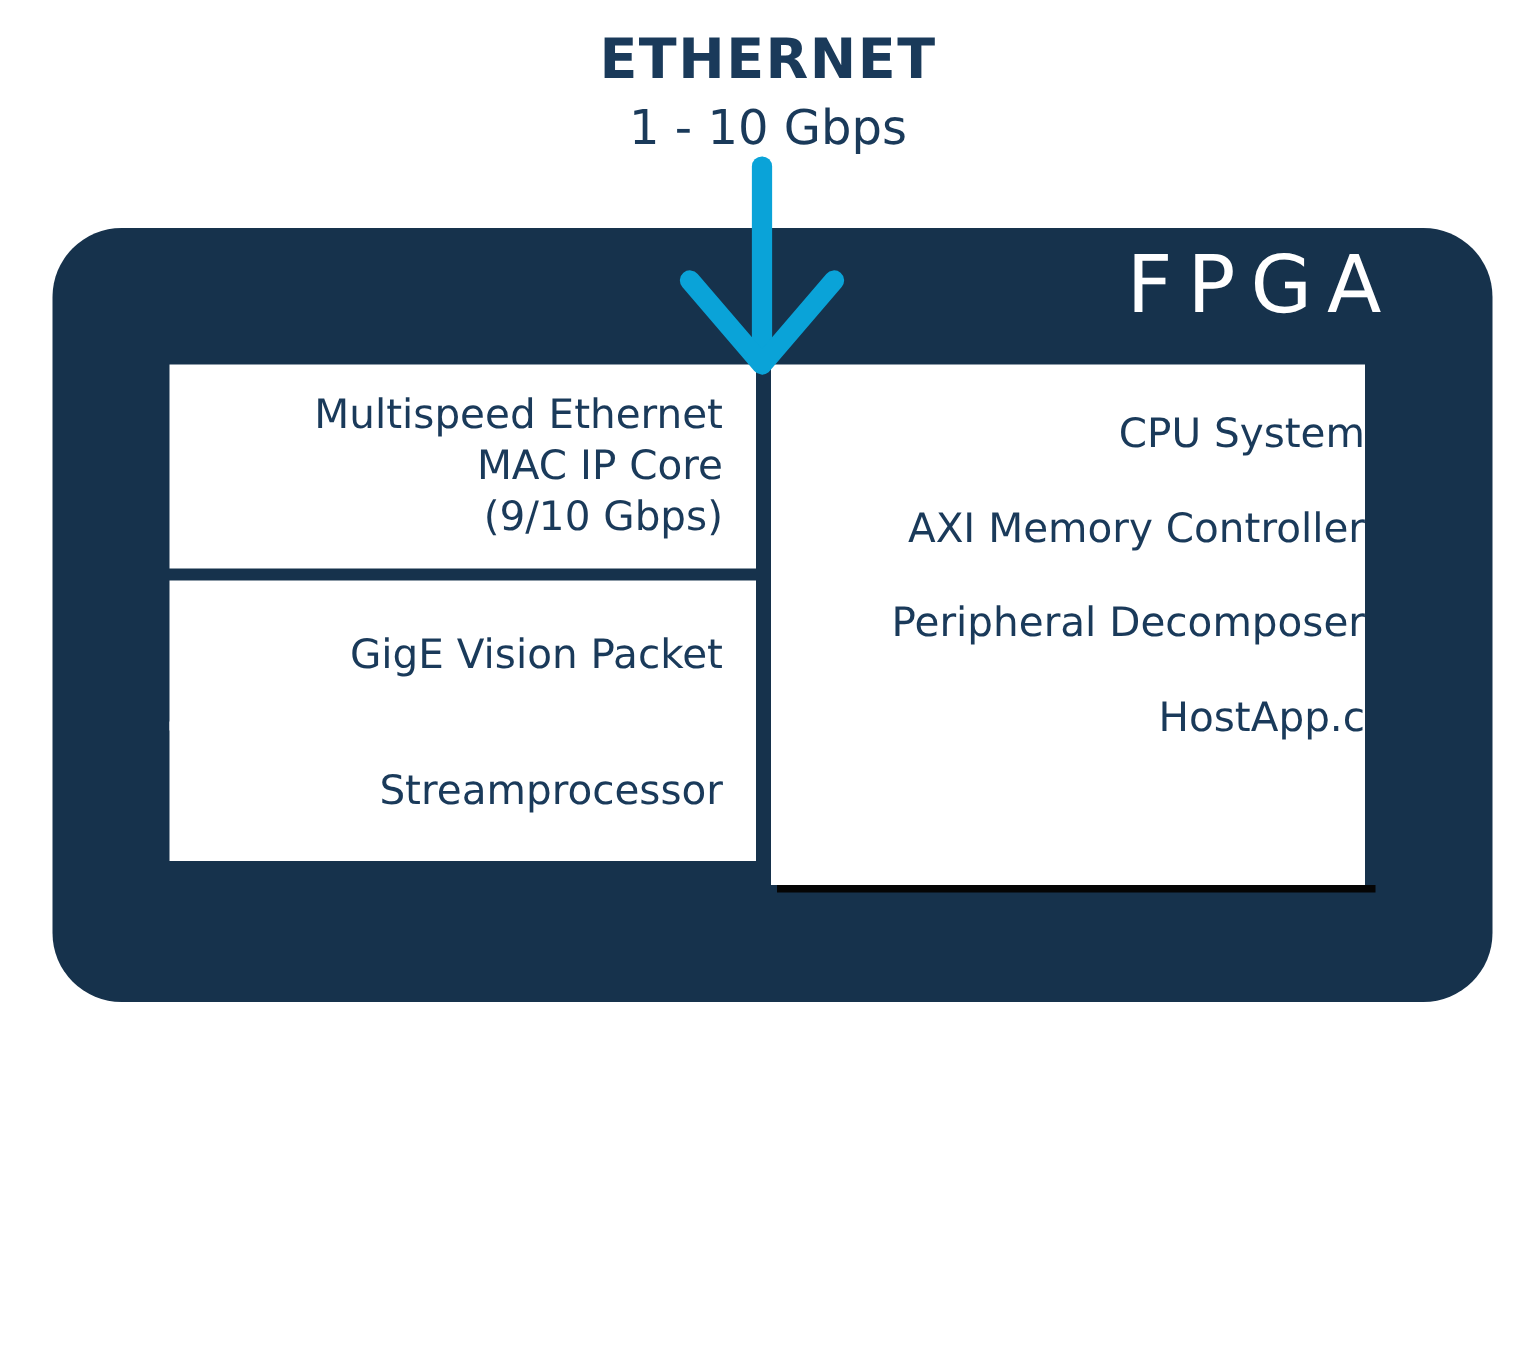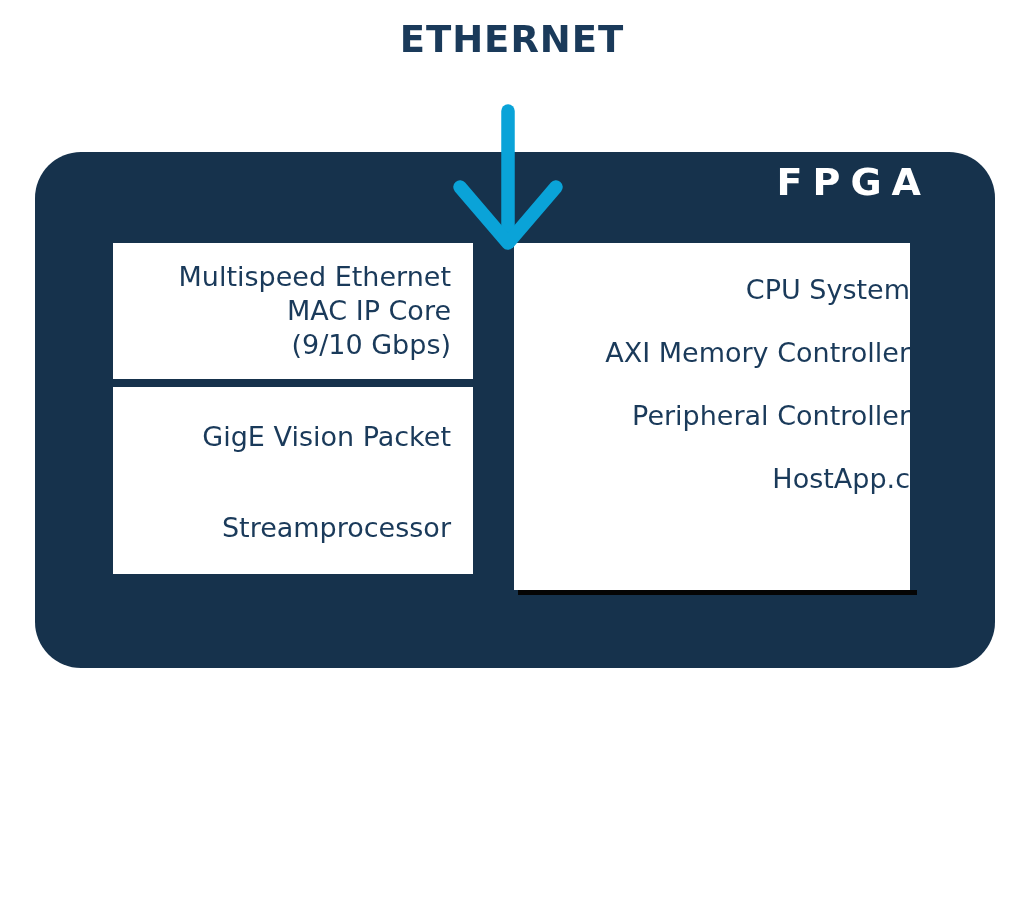--- a/index.html
+++ b/index.html
@@ -57,37 +57,37 @@
     top: 152px;
     width: 960px;
     height: 516px;
     background: #16324C;
     border-radius: 46px;
   }
   .fpga-label {
     position: absolute;
     top: 8px;
     right: 64px;
-    font-size: 38px;
-    font-weight: bold;
+    font-size: 53px;
+    font-weight: normal;
     letter-spacing: 10px;
     color: #ffffff;
   }
 
   
   .block {
     position: absolute;
     background: #ffffff;
     color: #1A3A5A;
     font-size: 27px;
     box-sizing: border-box;
   }
   .pipeline-col .block {
     left: 78px;
-    width: 360px;
+    width: 391px;
     display: flex;
     flex-direction: column;
     justify-content: center;
     align-items: flex-end;
     padding-right: 22px;
     text-align: right;
     line-height: 34px;
   }
   .block-mac    { top: 91px;  height: 136px; }
   .block-gige   { top: 235px; height: 100px; }
@@ -112,20 +112,21 @@
     height: 5px;
     background: #050505;
   }
 </style>
 </head>
 <body>
 
 <div class="canvas">
 
   <div class="eth-title">ETHERNET</div>
+  <div class="eth-subtitle">1 - 10 Gbps</div>
 
   <svg class="arrow-svg" viewBox="0 0 120 150" aria-hidden="true">
     <line x1="58" y1="8" x2="58" y2="138" stroke="#0AA3D8" stroke-width="13.5" stroke-linecap="round"></line>
     <polyline points="10,84 58,140 106,84" fill="none" stroke="#0AA3D8" stroke-width="13.5" stroke-linecap="round" stroke-linejoin="round"></polyline>
   </svg>
 
   <div class="fpga-box">
     <div class="fpga-label">FPGA</div>
 
     <div class="pipeline-col">
@@ -142,18 +143,18 @@
 
       <div class="block block-stream">
         <div>Streamprocessor</div>
       </div>
 
     </div>
 
     <div class="block block-cpu">
       <div>CPU System</div>
       <div>AXI Memory Controller</div>
-      <div>Peripheral Controller</div>
+      <div>Peripheral Decomposer</div>
       <div>HostApp.c</div>
     </div>
 
   </div>
 </div>
 
 </body></html>

